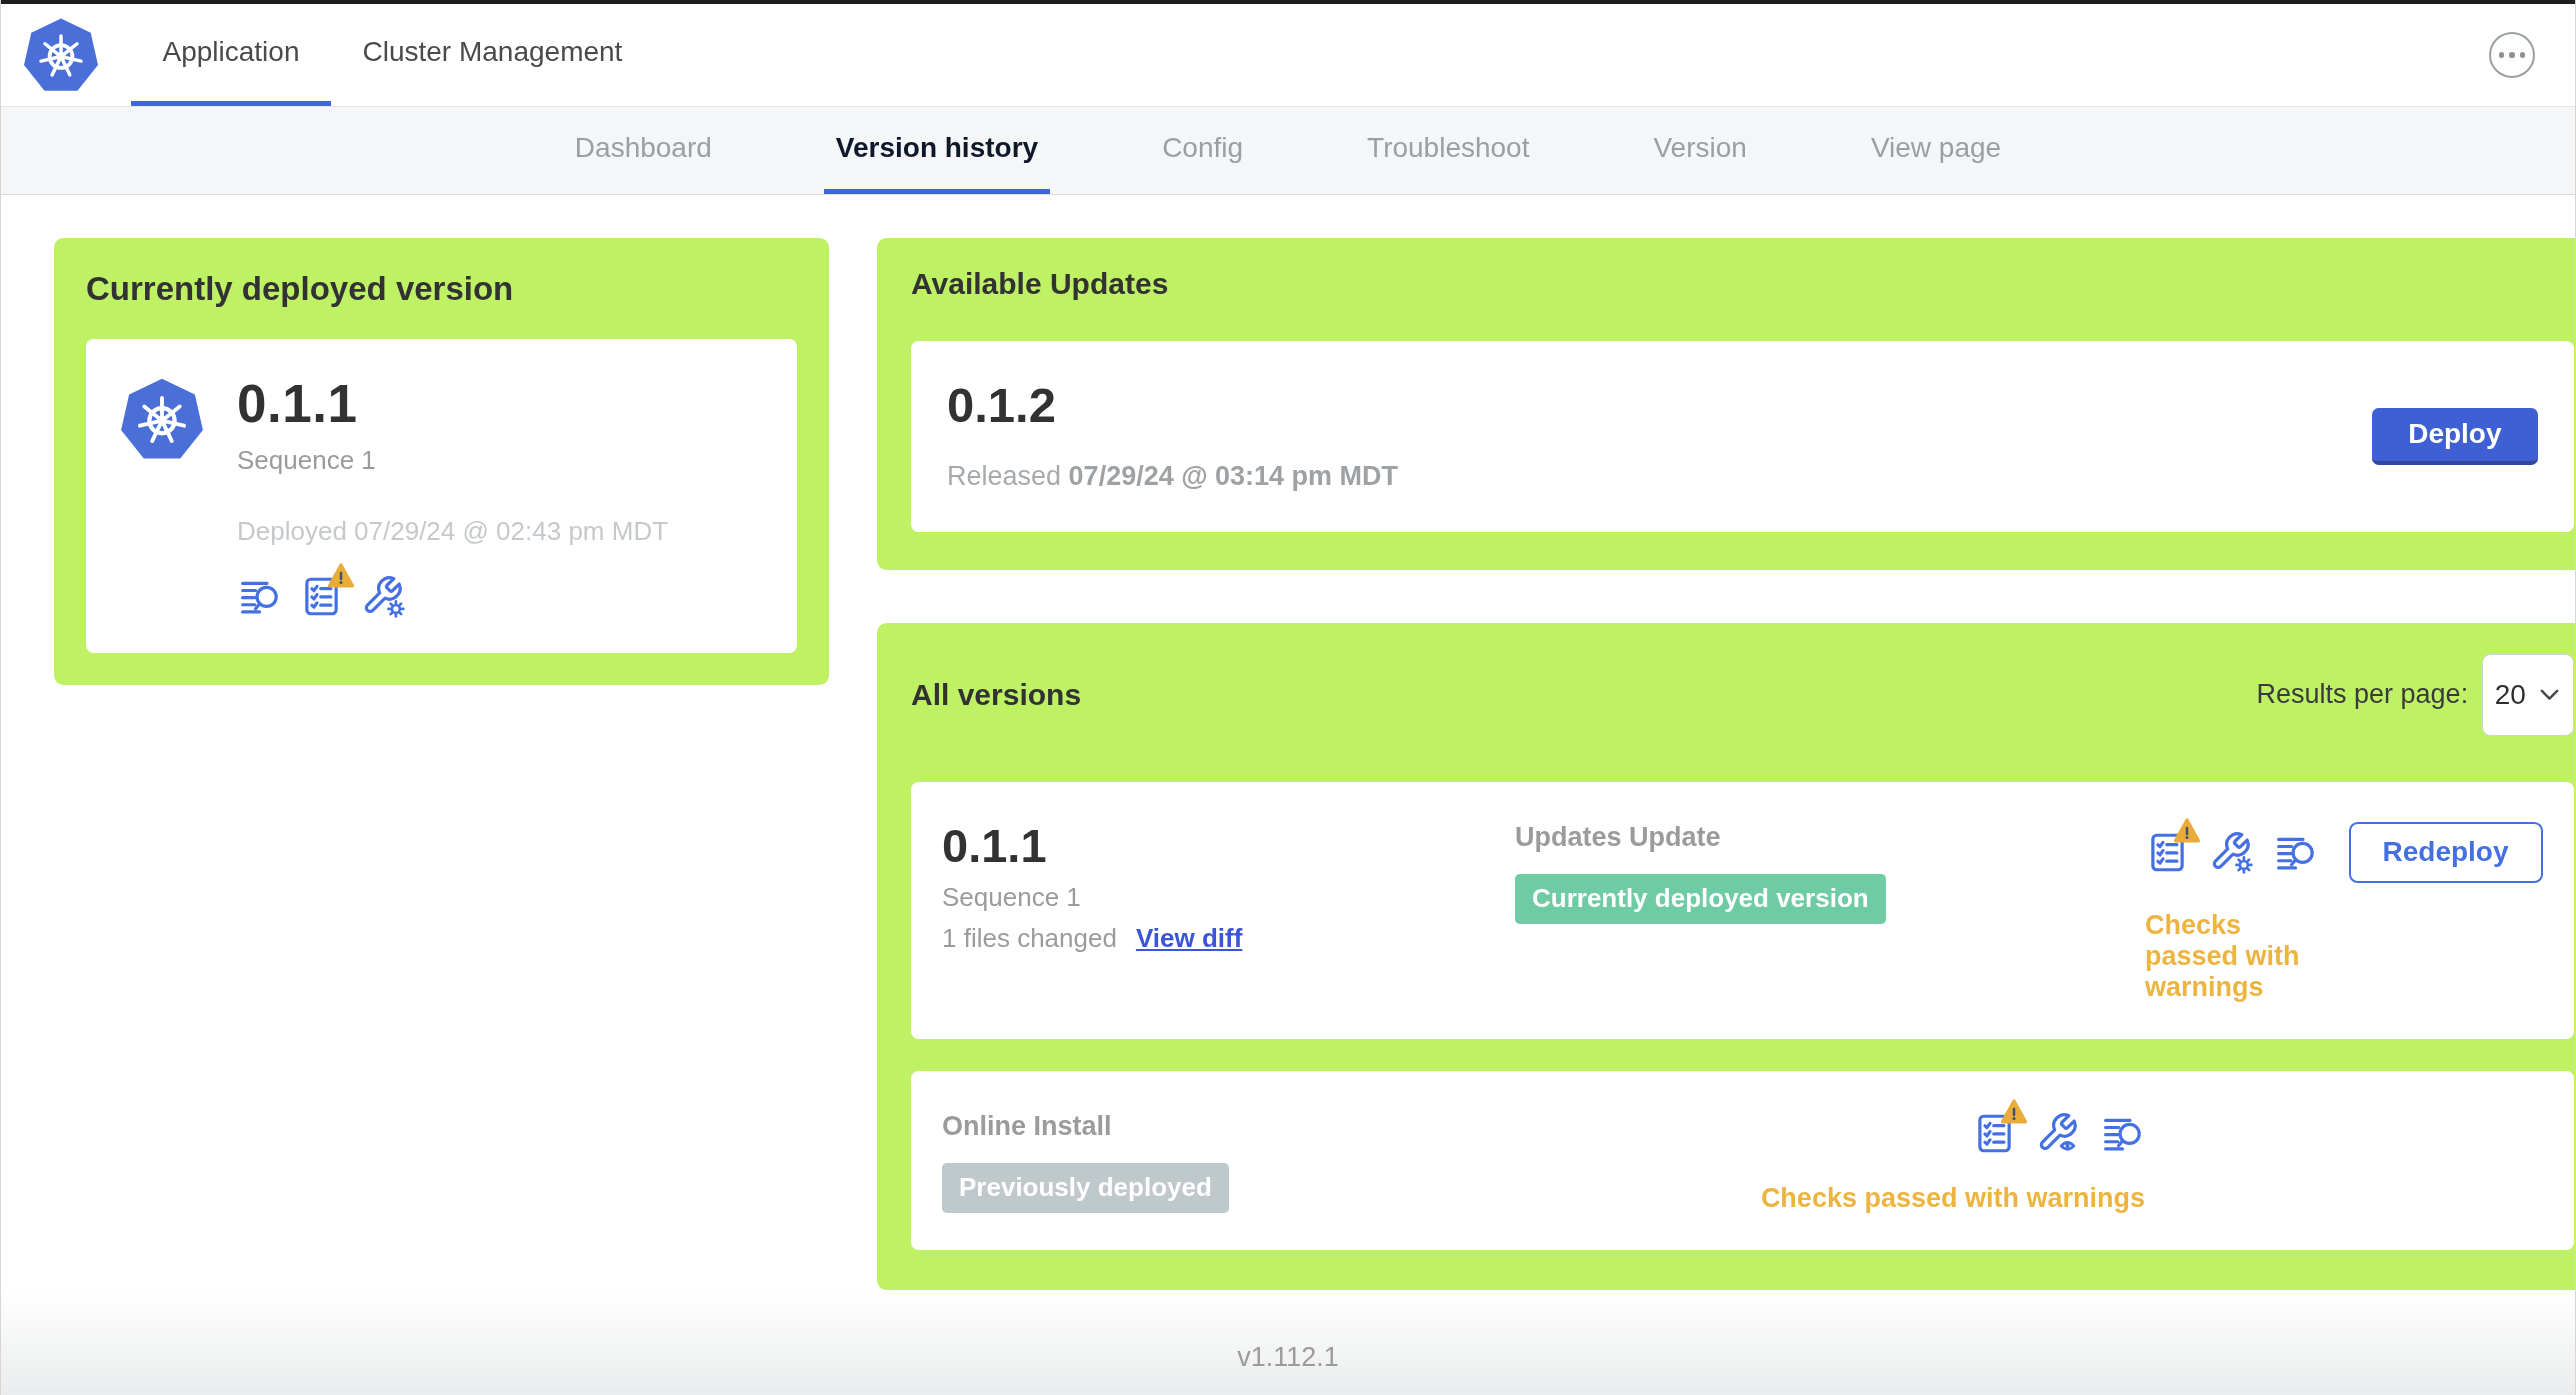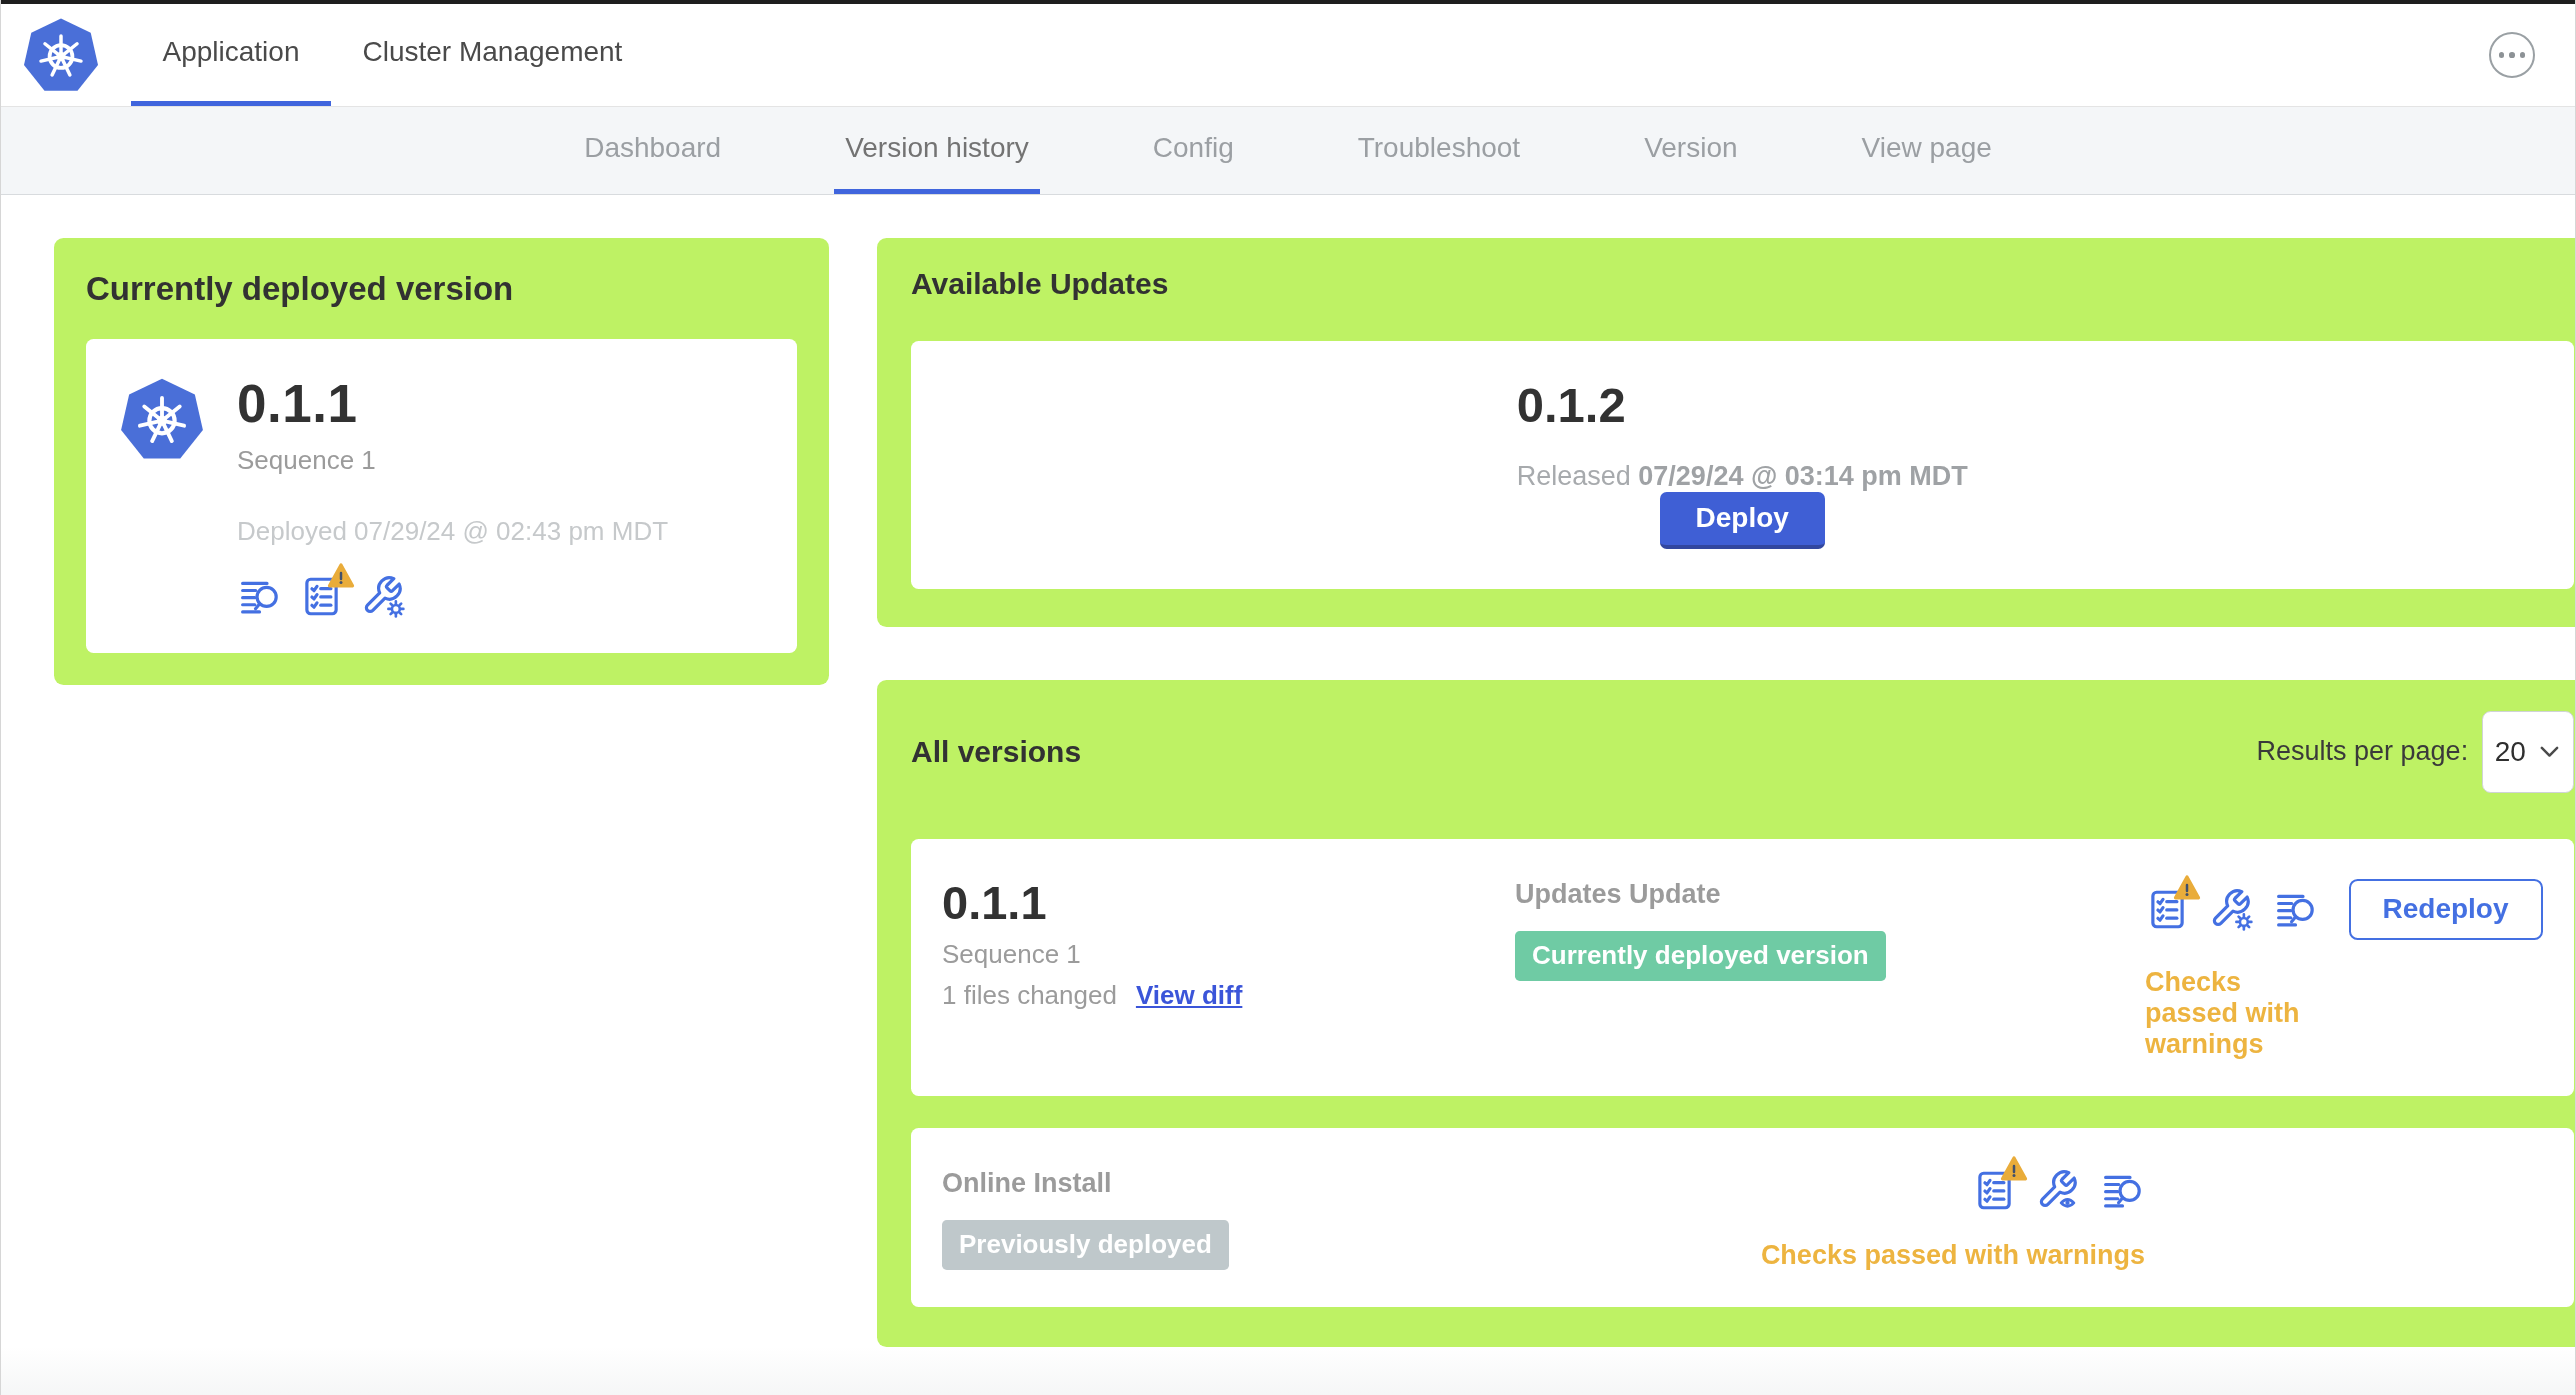--- a/index.html
+++ b/index.html
@@ -22,21 +22,21 @@
   .topbar-right { margin-left:auto; display:flex; align-items:center; padding-right:40px; }
   .ellipsis-btn { width:46px; height:46px; border:2.9px solid #9aa0a4; border-radius:50%;
                   display:flex; align-items:center; justify-content:center; gap:4.8px; cursor:pointer; background:#fff; }
   .ellipsis-btn i { width:5.7px; height:5.7px; border-radius:50%; background:#8d9296; display:block; }
 
   
   .subnav { height:88px; background:#f4f6f8; border-bottom:1px solid #d8dbde;
             display:flex; justify-content:center; align-items:stretch; gap:101px; flex:0 0 auto; }
   .sub-tab { display:flex; align-items:center; padding:0 11.5px; font-size:28px; color:#9b9fa3;
              cursor:pointer; border-bottom:5.7px solid transparent; }
-  .sub-tab.active { color:#737373; font-weight:400; border-bottom-color:#4065dd; }
+  .sub-tab.active { color:#0f172a; font-weight:700; border-bottom-color:#4065dd; }
 
   
   main { flex:1 1 auto; display:flex; gap:48px; padding:43px 51px 0 53px; background:#fff; }
   .panel { background:#bef264; border-radius:9.5px; }
 
   .left-col { width:775px; flex:0 0 auto; }
   .panel.current { padding:32px; }
   .panel.current h2 { font-size:33px; font-weight:700; color:#323232; margin-bottom:31px; }
   .cv-card { background:#fff; border-radius:7.6px; padding:38px 32px 34px; display:flex; gap:31px; }
   .cv-card .cv-logo { width:88px; height:84px; flex:0 0 auto; }
@@ -45,21 +45,21 @@
   .cv-deployed { font-size:26px; color:#c6c9cb; margin-top:40px; }
   .icon-row { display:flex; align-items:center; gap:17px; margin-top:27px; }
   .icon-wrap { position:relative; display:inline-flex; }
   .icon-wrap svg.main-ic { width:45px; height:45px; }
   .icon-wrap svg.warn { position:absolute; top:-13.4px; right:-11.5px; width:30px; height:30px; }
 
   .right-col { flex:1 1 auto; display:flex; flex-direction:column; gap:53px; }
   .panel.updates { padding:29px 34px 38px; }
   .panel h3 { font-size:30px; font-weight:700; color:#323232; }
   .update-card { background:#fff; border-radius:7.6px; margin-top:40px; padding:40px 36px;
-                 display:flex; align-items:center; justify-content:space-between;flex-direction:column; }
+                 display:flex; align-items:center; justify-content:space-between; }
   .upd-version { font-size:49px; font-weight:700; line-height:1; }
   .upd-released { font-size:27px; color:#a7aaad; margin-top:31px; }
   .upd-released b { font-weight:700; color:#9fa2a5; }
   .btn-deploy { background:#3f5fd5; border:none; border-bottom:4.8px solid #32479f; border-radius:6.7px;
                 color:#fff; font-family:inherit; font-size:28px; font-weight:700; padding:0 36px; height:57px; cursor:pointer; }
 
   .panel.all-versions { padding:31px 34px 40px; }
   .av-header { display:flex; align-items:center; justify-content:space-between; }
   .results { display:flex; align-items:center; gap:13.4px; }
   .results-label { font-size:27px; color:#3a3a3a; }

